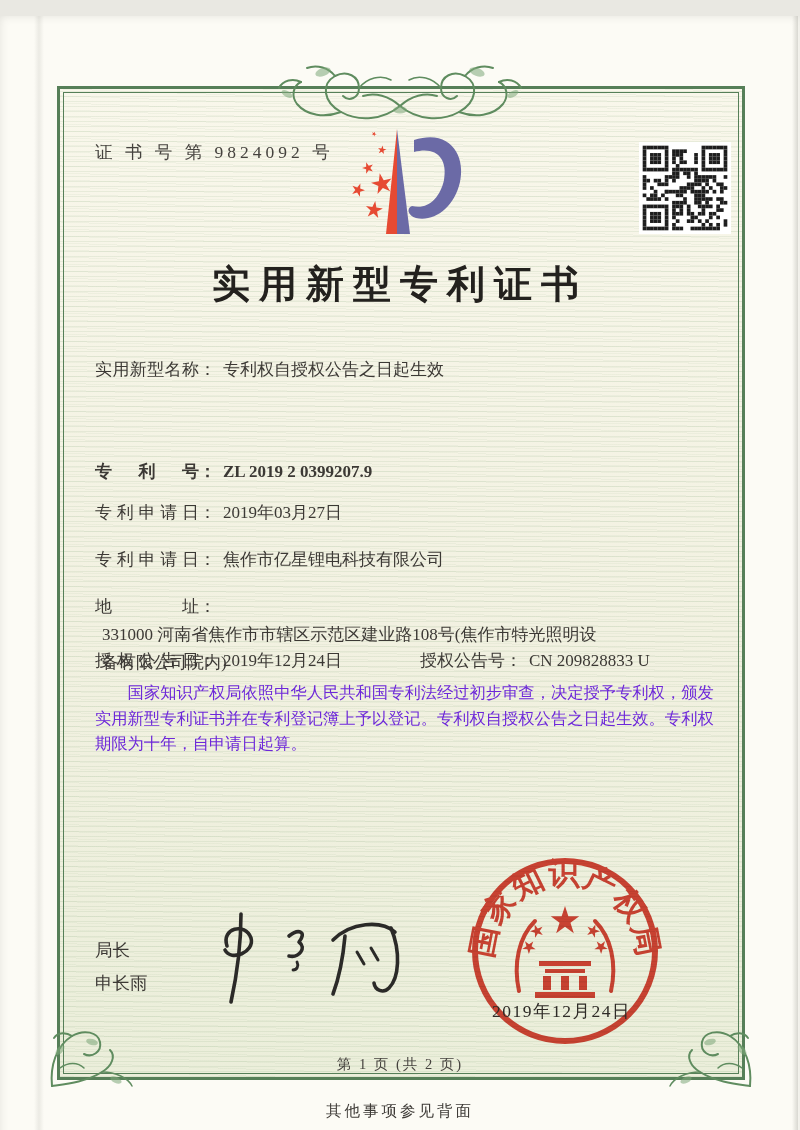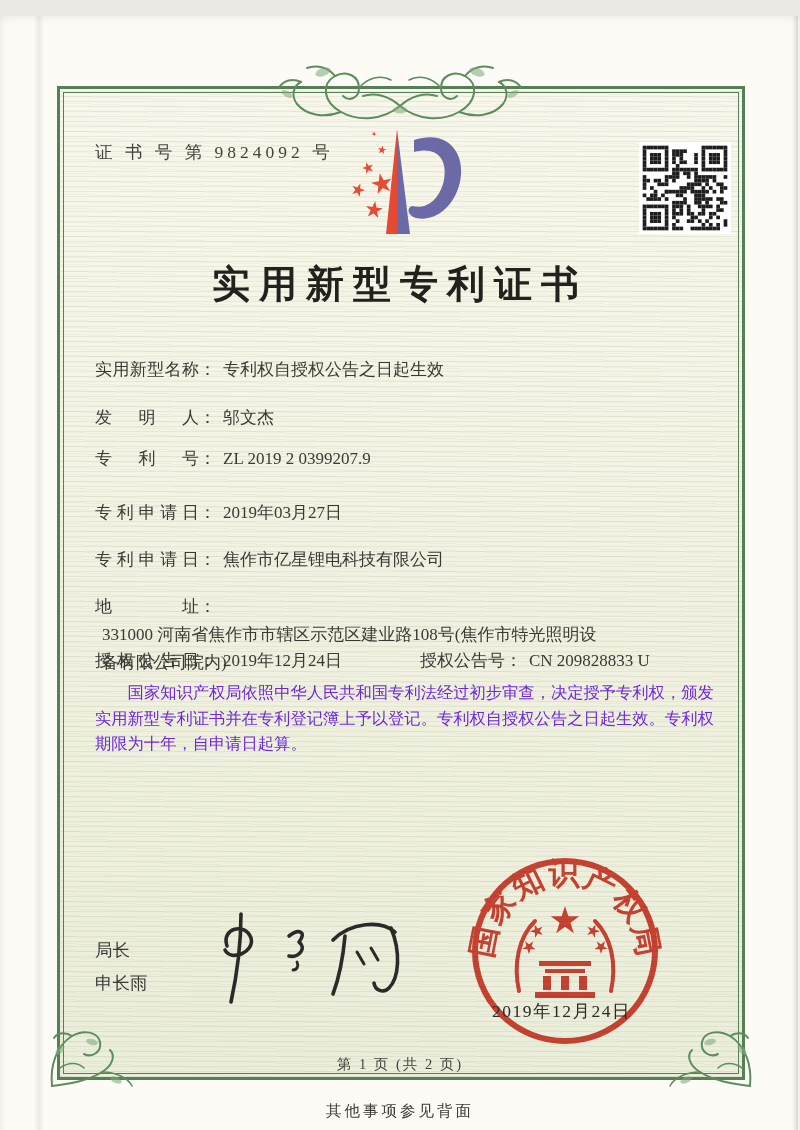--- a/index.html
+++ b/index.html
@@ -413,24 +413,21 @@
       <rect x="19" y="23" width="1" height="1" fill="#1d1d1d"></rect>
       <rect x="20" y="23" width="1" height="1" fill="#1d1d1d"></rect>
       <rect x="21" y="23" width="1" height="1" fill="#1d1d1d"></rect>
     </svg>
 
   <div class="abs title">实用新型专利证书</div>
 
   <div class="row" style="top:340px;">
     <span class="lbl">实用新型名称</span><span class="colon">：</span><span class="val">专利权自授权公告之日起生效</span>
   </div>
-  <div class="row" style="top:388px;">
-    <span class="lbl">发明人</span><span class="colon">：</span><span class="val">邬文杰</span>
-  </div>
-  <div class="row" style="top:429px;">
+  <div class="row" style="top:442px;font-weight:bold;">
     <span class="lbl">专利号</span><span class="colon">：</span><span class="val">ZL 2019 2 0399207.9</span>
   </div>
   <div class="row" style="top:483px;">
     <span class="lbl">专利申请日</span><span class="colon">：</span><span class="val">2019年03月27日</span>
   </div>
   <div class="row" style="top:530px;">
     <span class="lbl">专利申请日</span><span class="colon">：</span><span class="val">焦作市亿星锂电科技有限公司</span>
   </div>
   <div class="row" style="top:577px;">
     <span class="lbl">地址</span><span class="colon">：</span><span class="val" style="width:505px;">331000 河南省焦作市市辖区示范区建业路108号(焦作市特光照明设备有限公司院内)</span>

